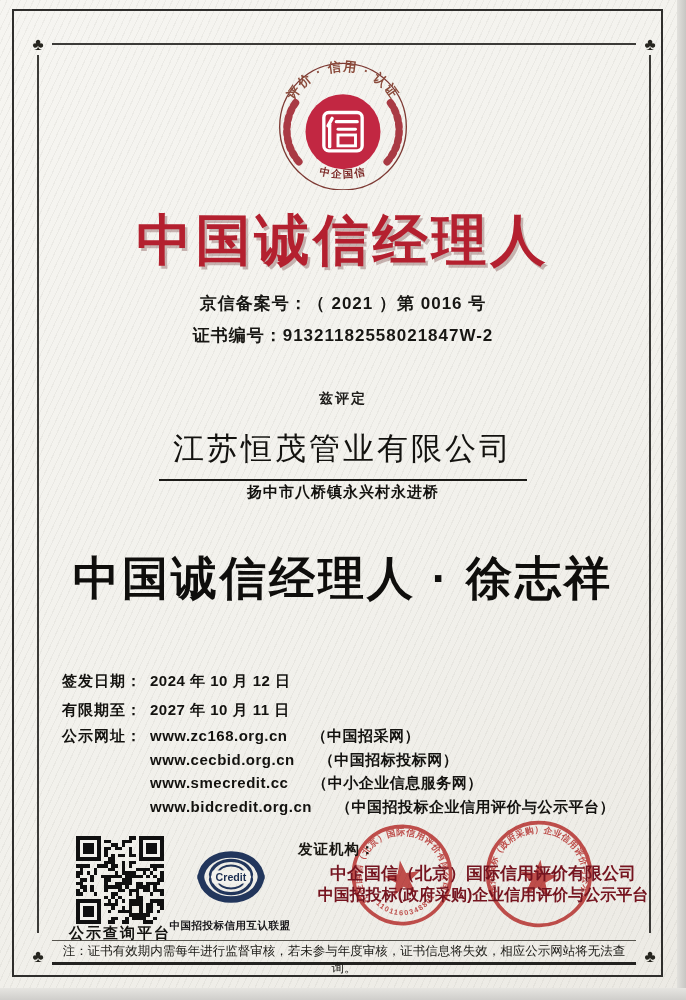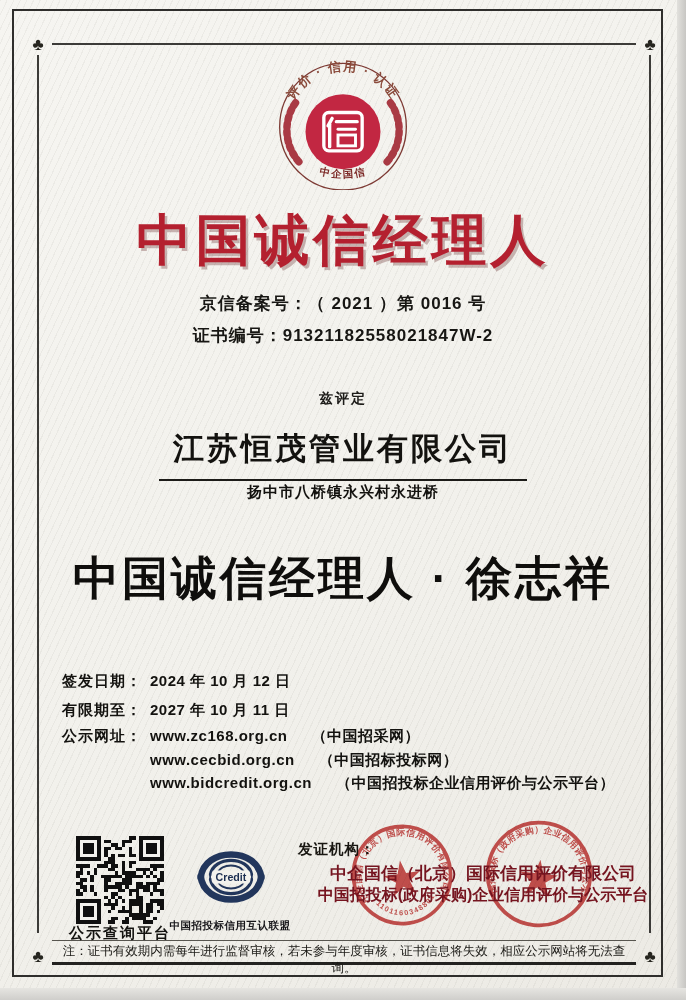--- a/index.html
+++ b/index.html
@@ -38,21 +38,21 @@
     text-shadow:2.5px 3px 0 rgba(92,30,30,0.30);}
 
   .reg-row{position:absolute;width:100%;text-align:center;
     font-size:17px;font-weight:bold;color:#171613;letter-spacing:1px;}
   .reg-filing{top:292px;} .reg-certno{top:324px;}
 
   .statement{position:absolute;top:390px;width:100%;text-align:center;
     font-size:14px;font-weight:bold;color:#1d1c19;letter-spacing:2px;}
 
   .company-wrap{position:absolute;top:428px;width:100%;text-align:center;}
-  .company-name{display:inline-block;font-size:31px;font-weight:700;color:#13120f;
+  .company-name{display:inline-block;font-size:31px;font-weight:400;color:#13120f;
     letter-spacing:3px;border-bottom:2.5px solid #1c1b18;padding:0 14px 9px;}
   .company-addr{position:absolute;top:483px;width:100%;text-align:center;
     font-size:15px;font-weight:bold;color:#13120f;letter-spacing:1px;}
 
   .award{position:absolute;top:548px;width:100%;text-align:center;
     font-size:46px;font-weight:900;color:#0f0e0c;letter-spacing:3px;}
 
   .info{position:absolute;left:62px;top:666px;font-size:15px;font-weight:bold;
     color:#13120f;}
   .info-row{display:flex;align-items:baseline;line-height:29px;}
@@ -152,20 +152,25 @@
     </div>
     <div class="info-row site">
       <span class="info-label">公示网址：</span>
       <span class="info-value">www.zc168.org.cn</span>
       <span class="info-value site-name">（中国招采网）</span>
     </div>
     <div class="info-row site">
       <span class="info-label"></span>
       <span class="info-value">www.cecbid.org.cn</span>
       <span class="info-value site-name">（中国招标投标网）</span>
+    </div>
+    <div class="info-row site">
+      <span class="info-label"></span>
+      <span class="info-value">www.smecredit.cc</span>
+      <span class="info-value site-name">（中小企业信息服务网）</span>
     </div>
     <div class="info-row site">
       <span class="info-label"></span>
       <span class="info-value">www.bidcredit.org.cn</span>
       <span class="info-value site-name">（中国招投标企业信用评价与公示平台）</span>
     </div>
   </div>
 
   <div class="qr-block">
     <svg id="qr" width="88" height="88" viewBox="0 0 25 25" shape-rendering="crispEdges">

